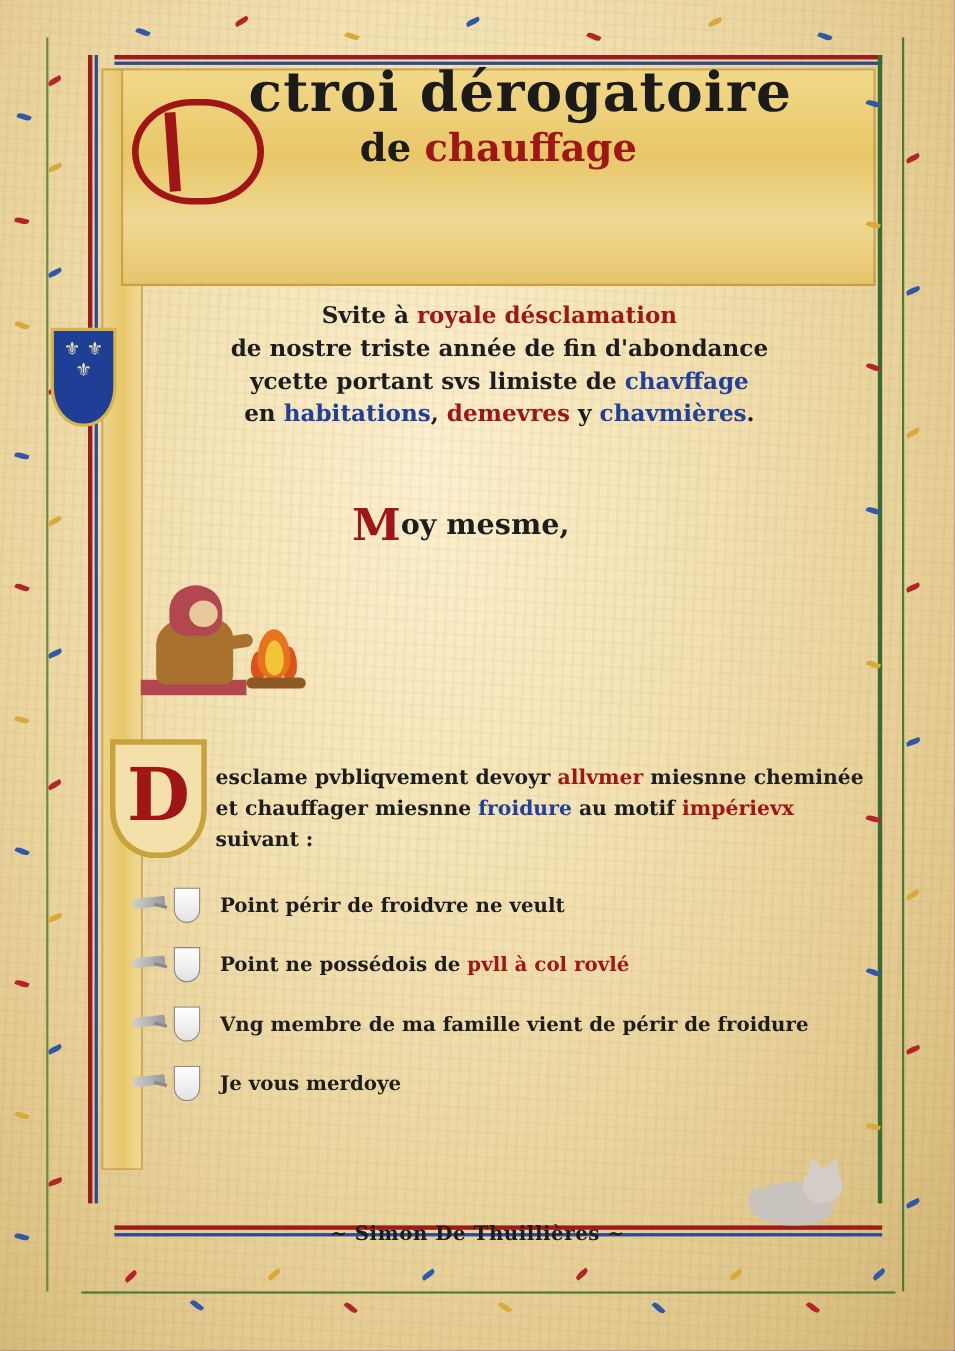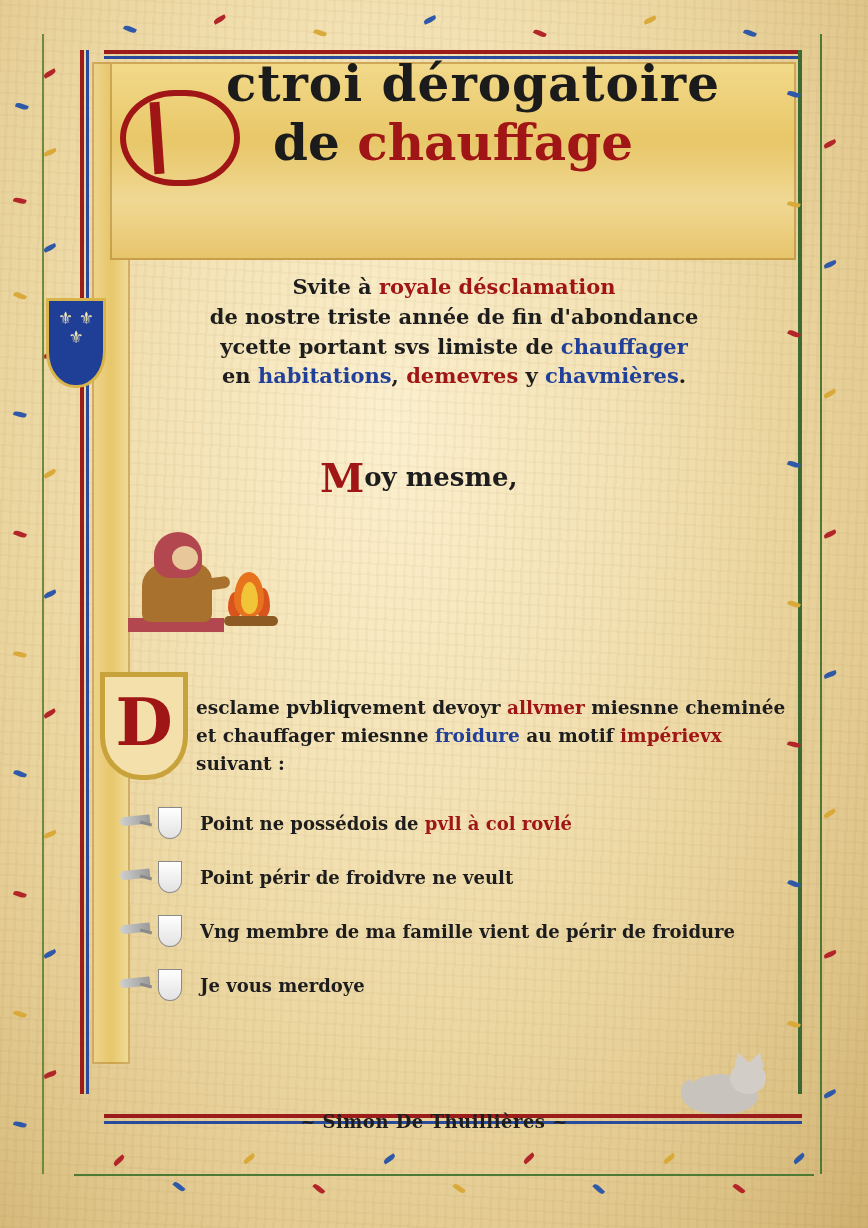--- a/index.html
+++ b/index.html
@@ -103,21 +103,21 @@
   .title-line1 {
     font-size: 50px;
     font-weight: 700;
     color: #1b1b1b;
     letter-spacing: 1px;
     line-height: 1.05;
     padding-left: 40px;
     text-align: center;
   }
   .title-line2 {
-    font-size: 50px;
+    font-size: 35px;
     font-weight: 700;
     color: #1b1b1b;
     line-height: 1.05;
     margin-top: 6px;
   }
   .title-line2 .hl { color: #a01515; }
   .dropcap-o-box {
     position: absolute;
     left: 20px; top: 32px;
     width: 120px; height: 96px;
@@ -484,21 +484,21 @@
       <span class="fl">⚜ ⚜</span>
       <span class="fl">⚜</span>
     </div>
 
     <div class="intro">
       <div>
         <span>Svite à </span><span class="red">royale</span><span class="red"> désclamation</span>
       </div>
       <div>de nostre triste année de fin d'abondance</div>
       <div>
-        <span>ycette portant svs limiste de </span><span class="blue">chauffager</span>
+        <span>ycette portant svs limiste de </span><span class="blue">chavffage</span>
       </div>
       <div>
         <span>en </span><span class="blue">habitations</span><span>, </span><span class="red">demevres</span><span> y </span><span class="blue">chavmières</span><span>.</span>
       </div>
     </div>
 
     <div class="moy">
       <span class="cap">M</span><span>oy mesme,</span>
     </div>
 
@@ -529,26 +529,26 @@
       </div>
       <div>
         <span>et chauffager miesnne </span><span class="blue">froidure</span><span> au motif </span><span class="red">impérievx</span><span> suivant :</span>
       </div>
     </div>
 
     <div class="checklist">
       <div class="check-row">
         <span class="quill"></span>
         <span class="chkbox"></span>
-        <span class="check-label"><span>Point ne possédois de </span><span class="red">pvll à col rovlé</span></span>
+        <span class="check-label"><span>Point périr de froidvre ne veult</span><span class="red"></span></span>
       </div>
       <div class="check-row">
         <span class="quill"></span>
         <span class="chkbox"></span>
-        <span class="check-label"><span>Point périr de froidvre ne veult</span><span class="red"></span></span>
+        <span class="check-label"><span>Point ne possédois de </span><span class="red">pvll à col rovlé</span></span>
       </div>
       <div class="check-row">
         <span class="quill"></span>
         <span class="chkbox"></span>
         <span class="check-label"><span>Vng membre de ma famille vient de périr de froidure</span><span class="red"></span></span>
       </div>
       <div class="check-row">
         <span class="quill"></span>
         <span class="chkbox"></span>
         <span class="check-label"><span>Je vous merdoye</span><span class="red"></span></span>

